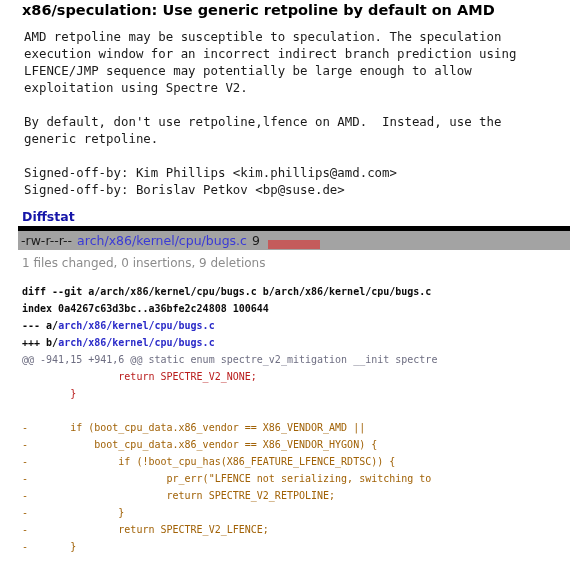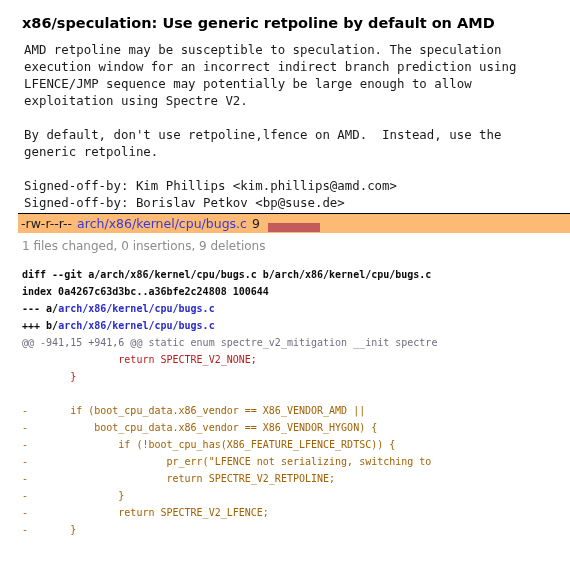--- a/index.html
+++ b/index.html
@@ -22,21 +22,21 @@
     overflow: hidden;
     position: relative;
   }
 
   
   .commit-title {
     font-family: "DejaVu Sans", "Liberation Sans", sans-serif;
     font-weight: bold;
     font-size: 14.5px;
     color: #000000;
-    padding: 14px 0 0 22px;
+    padding: 1px 0 0 22px;
     line-height: 19px;
     white-space: nowrap;
   }
 
   
   .commit-msg {
     font-family: "DejaVu Sans Mono", "Liberation Mono", monospace;
     font-size: 12.4px;
     line-height: 17px;
     color: #1a1a1a;
@@ -50,22 +50,22 @@
     font-family: "DejaVu Sans", "Liberation Sans", sans-serif;
     font-weight: bold;
     font-size: 12.5px;
     color: #1515a8;
     padding: 9px 0 2px 22px;
     line-height: 15px;
   }
 
   .diffstat-table {
     margin: 0 0 0 18px;
-    border-top: 1px solid #000000;
-    background: #fdba74;
+    border-top: 5px solid #000000;
+    background: #a3a3a3;
     width: 552px;
     box-sizing: border-box;
   }
 
   .diffstat-row {
     display: flex;
     align-items: center;
     gap: 5px;
     padding: 2px 0 2px 3px;
     font-family: "DejaVu Sans", "Liberation Sans", sans-serif;
@@ -154,20 +154,21 @@
 execution window for an incorrect indirect branch prediction using
 LFENCE/JMP sequence may potentially be large enough to allow
 exploitation using Spectre V2.
 
 By default, don't use retpoline,lfence on AMD.  Instead, use the
 generic retpoline.
 
 Signed-off-by: Kim Phillips &lt;kim.phillips@amd.com&gt;
 Signed-off-by: Borislav Petkov &lt;bp@suse.de&gt;</pre>
 
+  <div class="diffstat-head">Diffstat</div>
 
   <div class="diffstat-table">
     <div class="diffstat-rows">
         <div class="diffstat-row">
           <span class="diffstat-mode">-rw-r--r--</span>
           <a class="diffstat-file" href="#">arch/x86/kernel/cpu/bugs.c</a>
           <span class="diffstat-count">9</span>
           <span class="diffstat-graph"><span class="bar-del" style="width: 52px;"></span></span>
         </div>
       </div>

